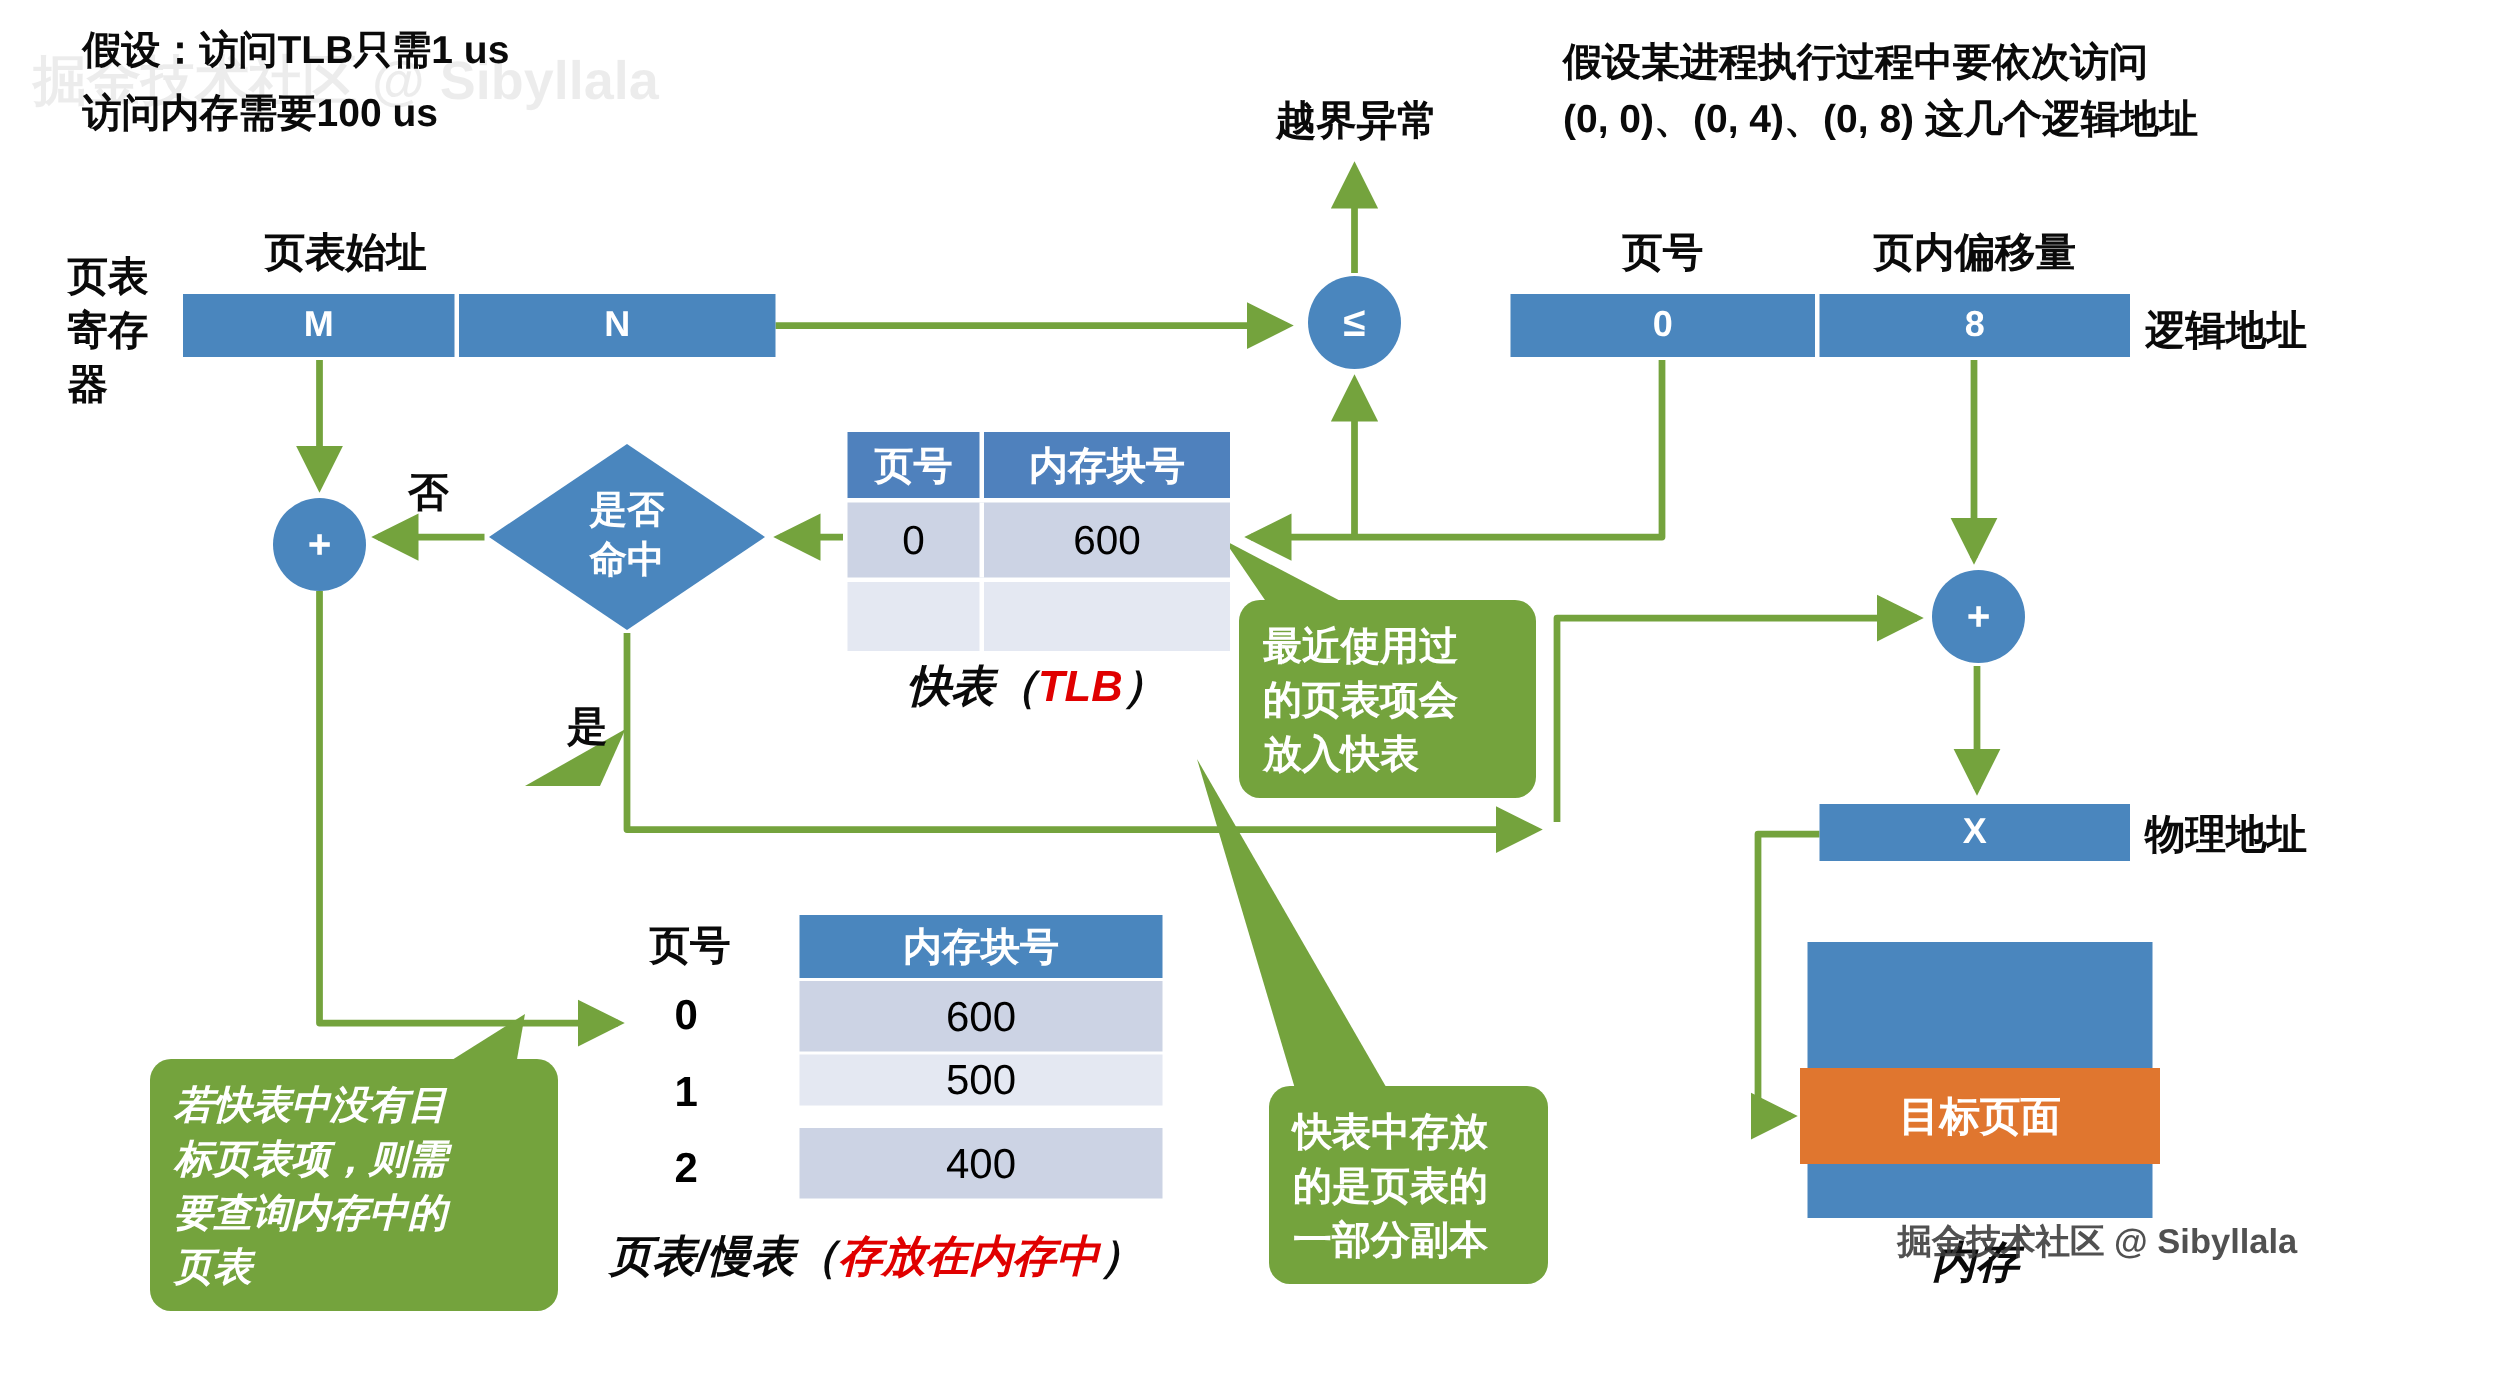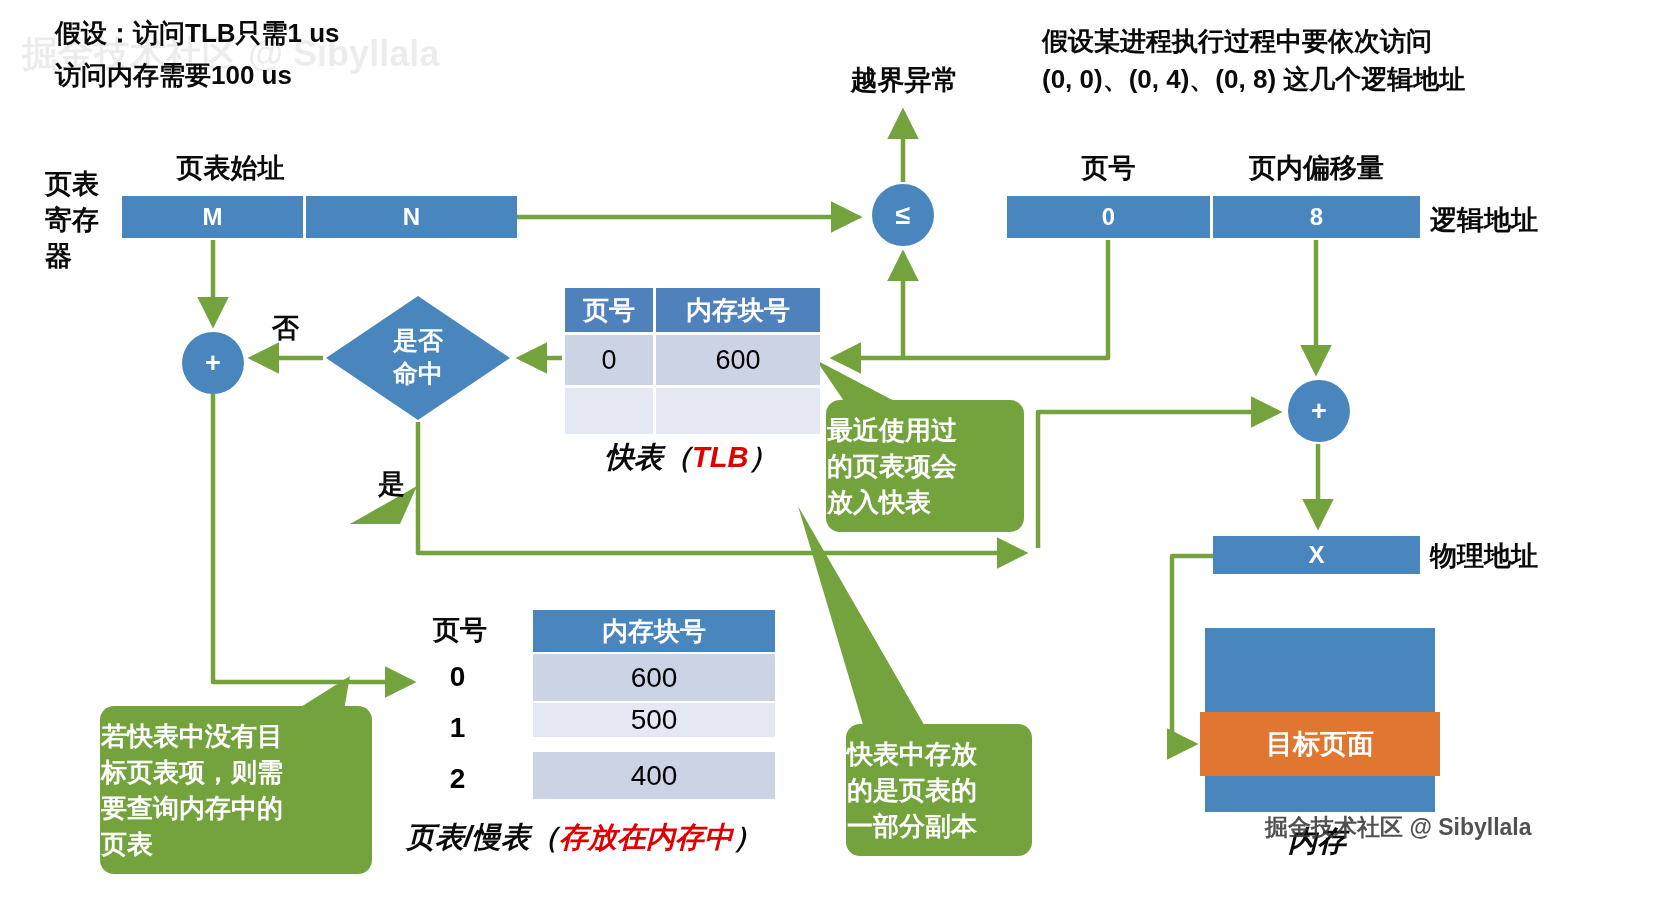--- a/index.html
+++ b/index.html
@@ -10,21 +10,21 @@
   .note{font-size:26px;font-weight:bold;color:#0a0a0a;line-height:38px;}
   .hdr{font-size:27px;font-weight:bold;color:#0a0a0a;text-align:center;}
   .sidelabel{font-size:27px;font-weight:bold;color:#0a0a0a;}
   .bar{background:#4a86be;color:#fff;display:flex;align-items:center;justify-content:center;
        font-size:24px;font-weight:bold;}
   .circle{width:62px;height:62px;border-radius:50%;background:#4a86be;color:#fff;
           display:flex;align-items:center;justify-content:center;font-size:27px;font-weight:bold;}
   .branchlbl{font-size:27px;font-weight:bold;color:#0a0a0a;}
   .diamond-text{color:#fff;font-size:25px;font-weight:bold;text-align:center;line-height:33px;}
   .callout{background:#74a33d;color:#fff;border-radius:14px;font-size:26px;font-weight:bold;
-           line-height:36px;padding:12px 1px;box-sizing:border-box;}
+           line-height:36px;padding:12px 16px;box-sizing:border-box;}
   .caption{font-size:29px;font-weight:bold;color:#0a0a0a;font-style:italic;}
   .caption .red{color:#e00000;}
   .trow{display:flex;border-bottom:3px solid #fff;}
   .tc{display:flex;align-items:center;justify-content:center;}
   .c1{width:88px;border-right:3px solid #fff;}
   .c2{flex:1;}
   .thead .tc{background:#4f81bd;color:#fff;font-size:26px;font-weight:bold;}
   .rdark .tc{background:#ccd3e4;color:#000;font-size:27px;}
   .rlight .tc{background:#e4e8f2;color:#000;font-size:27px;}
   .ptrow{display:flex;align-items:center;justify-content:center;font-size:28px;color:#000;}
@@ -114,21 +114,21 @@
       <div class="tc c2"></div>
     </div>
   </div>
   <div class="abs caption" style="left:605px;top:438px;">
     <span>快表（</span><span class="red">TLB</span><span>）</span>
   </div>
 
   <div class="abs callout pre" style="left:826px;top:400px;width:198px;">最近使用过
 的页表项会
 放入快表</div>
-  <div class="abs callout pre" style="left:100px;top:706px;width:272px;">若快表中没有目
+  <div class="abs callout pre" style="left:100px;top:706px;width:272px;font-style:italic;">若快表中没有目
 标页表项，则需
 要查询内存中的
 页表</div>
   <div class="abs callout pre" style="left:846px;top:724px;width:186px;">快表中存放
 的是页表的
 一部分副本</div>
 
   <div class="abs sidelabel" style="left:433px;top:612px;">页号</div>
   <div class="abs bar" style="left:533px;top:610px;width:242px;height:42px;font-size:26px;">内存块号</div>
 

